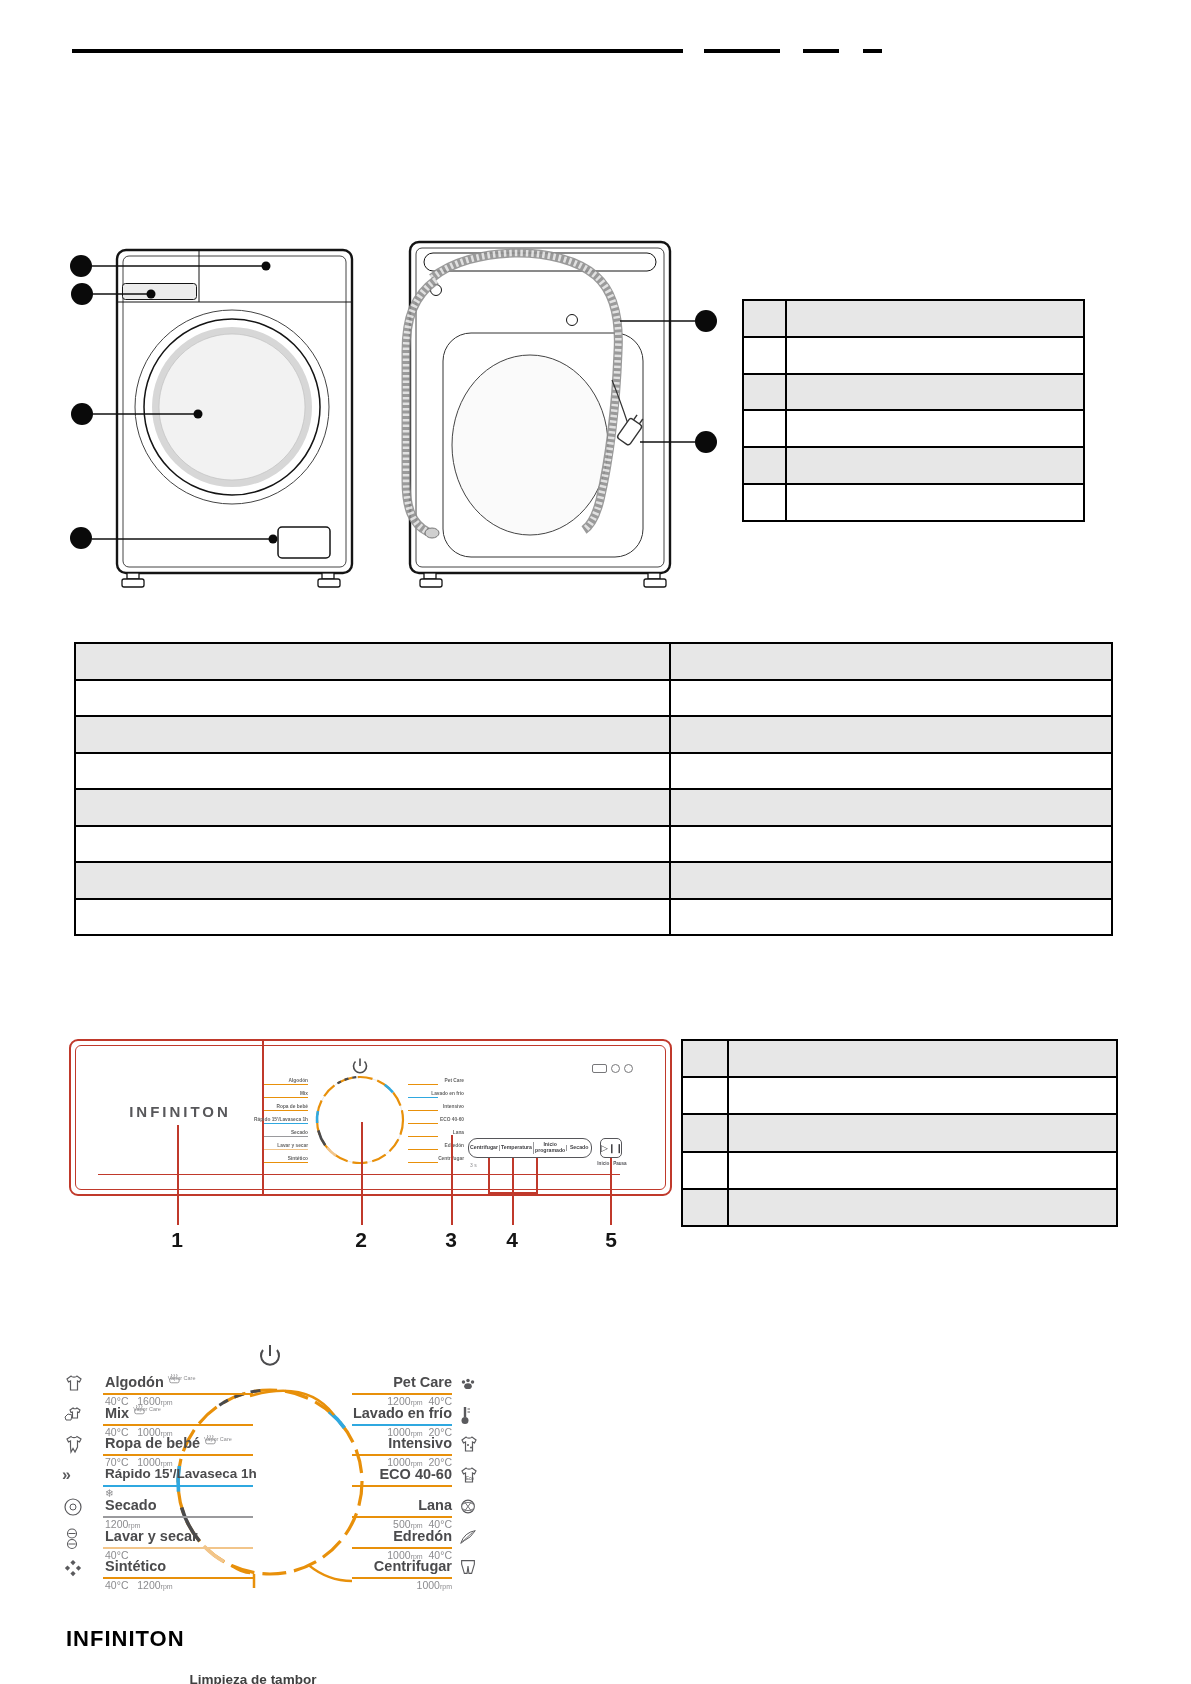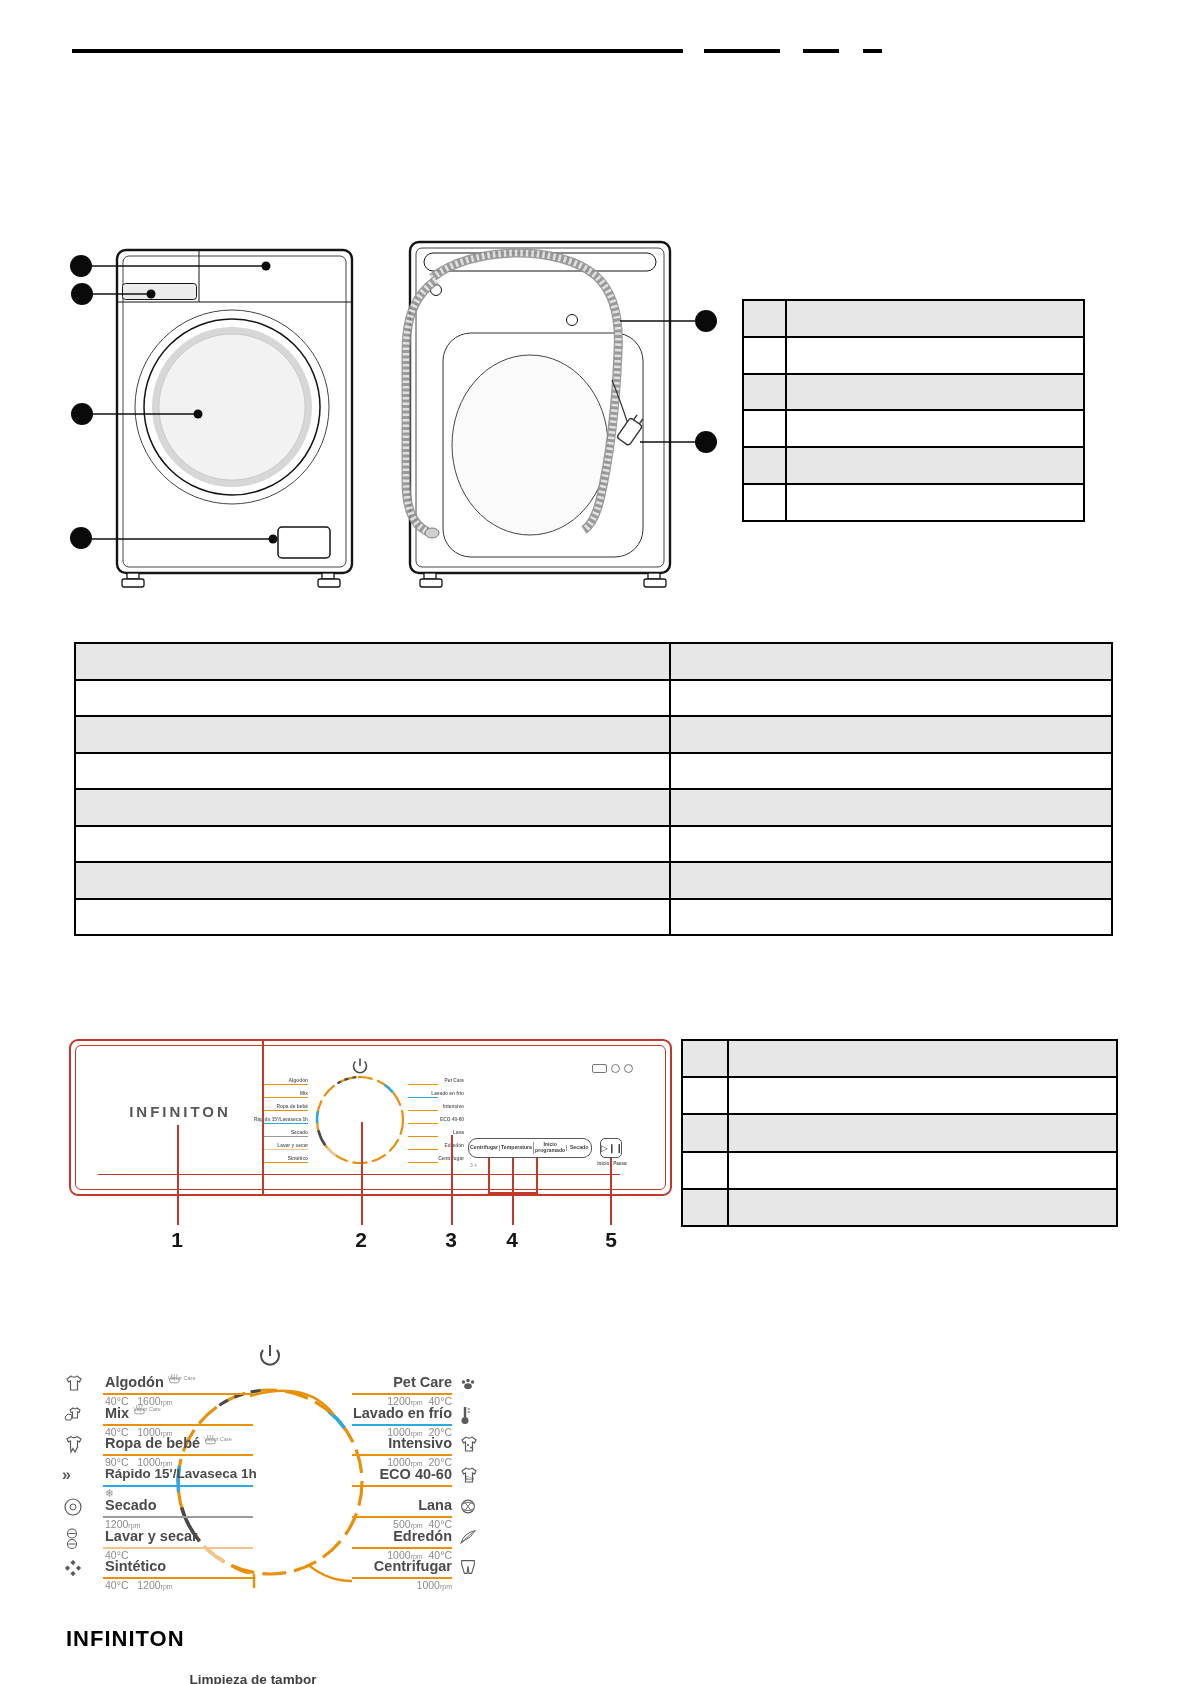--- a/index.html
+++ b/index.html
@@ -376,21 +376,21 @@
         <span class="nm">Ropa de bebé</span>
       <span class="vapor">
           <svg width="12" height="11" viewBox="0 0 14 12">
             <path d="M4,1 q1,1.5 0,3 M7,1 q1,1.5 0,3 M10,1 q1,1.5 0,3" stroke="#8c8c8f" fill="none"></path>
             <rect x="2" y="5.5" width="11" height="5.5" rx="2" stroke="#8c8c8f" fill="none"></rect>
           </svg>
           <span>Vapor Care</span>
         </span>
       </span>
     <span class="ul c-o"></span>
-    <span class="sub"><span>90°C</span>&nbsp;&nbsp;&nbsp;<span>1000</span><span class="un">rpm</span></span>
+    <span class="sub"><span>70°C</span>&nbsp;&nbsp;&nbsp;<span>1000</span><span class="un">rpm</span></span>
   </div>
   <div class="prog prog-l" style="top:1466px;">
     <span class="icon" style="font-size:16px;font-weight:bold;color:#5a5a5d;">»</span>
     <span class="nmrow">
         <span class="nm" style="font-size:13.5px;">Rápido 15'/Lavaseca 1h</span>
       </span>
     <span class="ul c-b"></span>
     <span class="sub snow">❄</span>
   </div>
   <div class="prog prog-l" style="top:1497px;">

